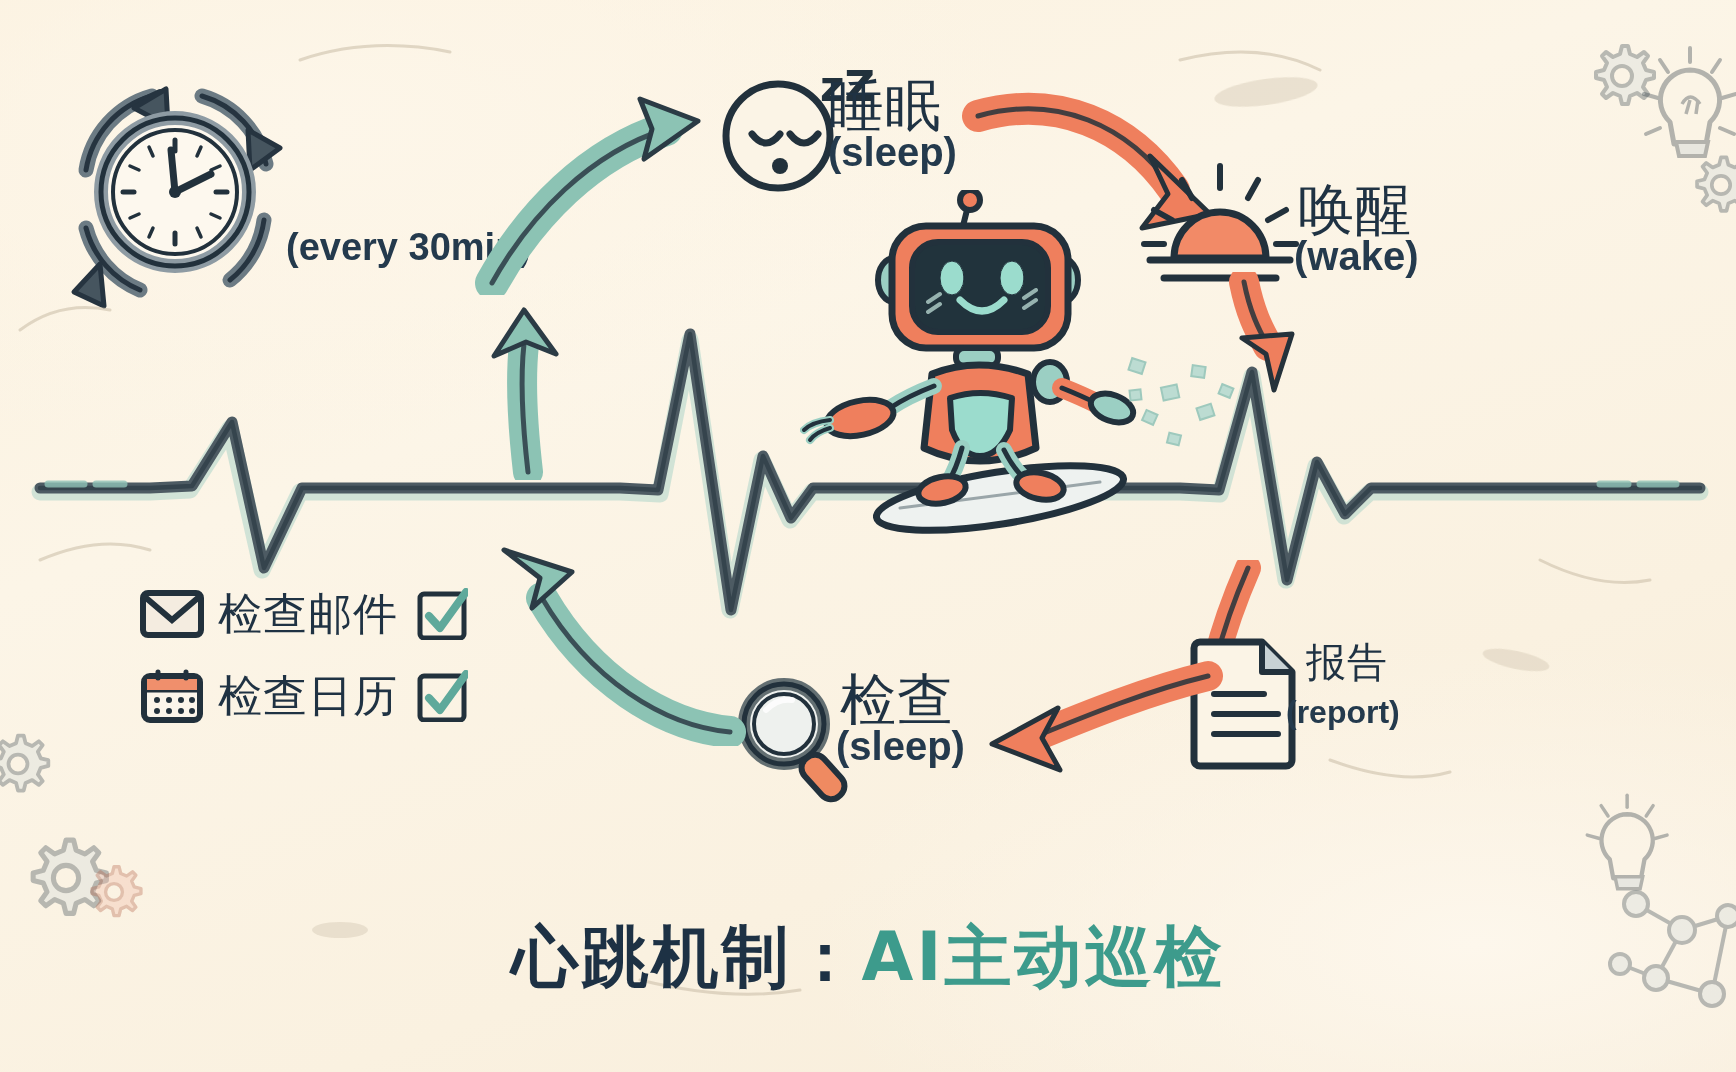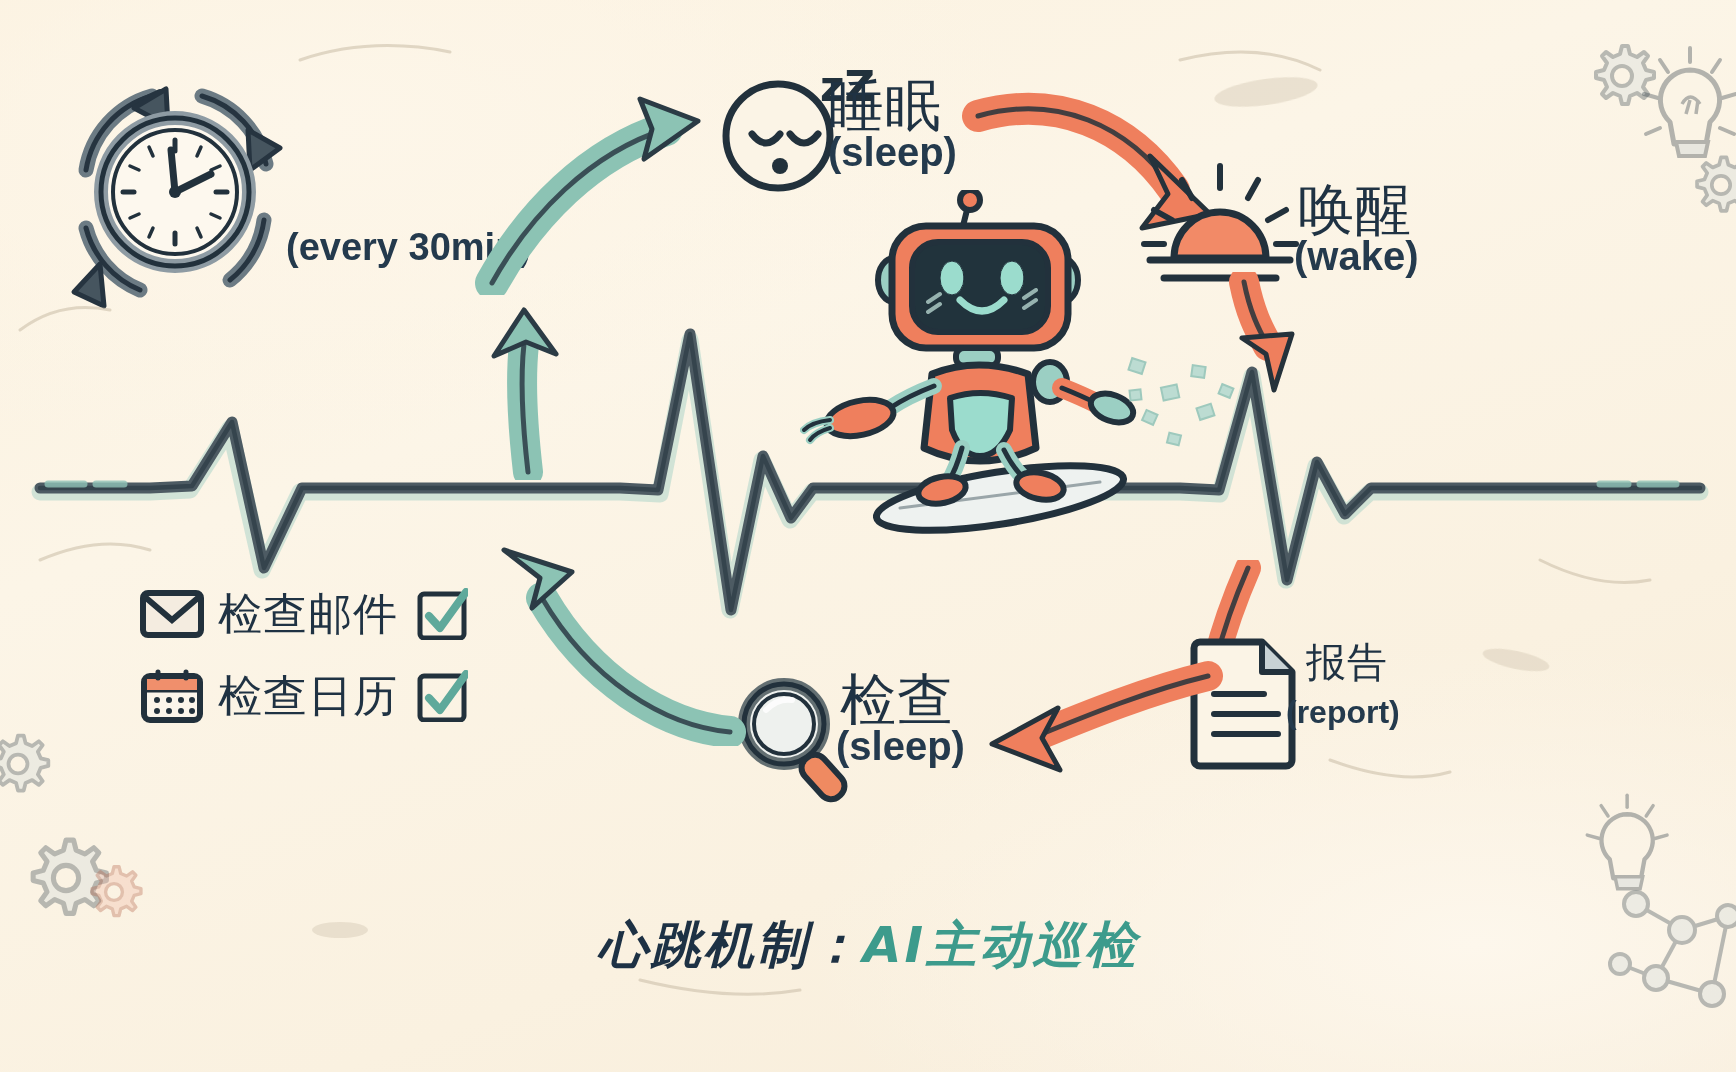--- a/index.html
+++ b/index.html
@@ -29,21 +29,21 @@
     font-family:Liberation Sans, sans-serif;
     font-weight:600;color:#243a4d;white-space:nowrap;line-height:1;
   }
   .lbl-cn{font-size:48px;}
   .lbl-en{font-size:36px;}
 
   
   #title-wrap{left:0;right:0;top:912px;text-align:center;}
   #title-wrap span{
     font-family:"DejaVu Sans","Liberation Sans",sans-serif;
-    font-weight:700;font-size:50px;letter-spacing:3px;font-style:italic;
+    font-weight:700;font-size:67px;letter-spacing:3px;
   }
   .t-dark{color:#1d3144;}
   .t-teal{color:#3d9b8c;text-align:right;}
 
   
   #checklist{left:140px;top:578px;width:420px;}
   .check-row{
     display:flex;align-items:center;height:72px;margin-bottom:10px;
   }
   .check-row .ico{width:64px;height:56px;flex:0 0 64px;margin-right:14px;}

